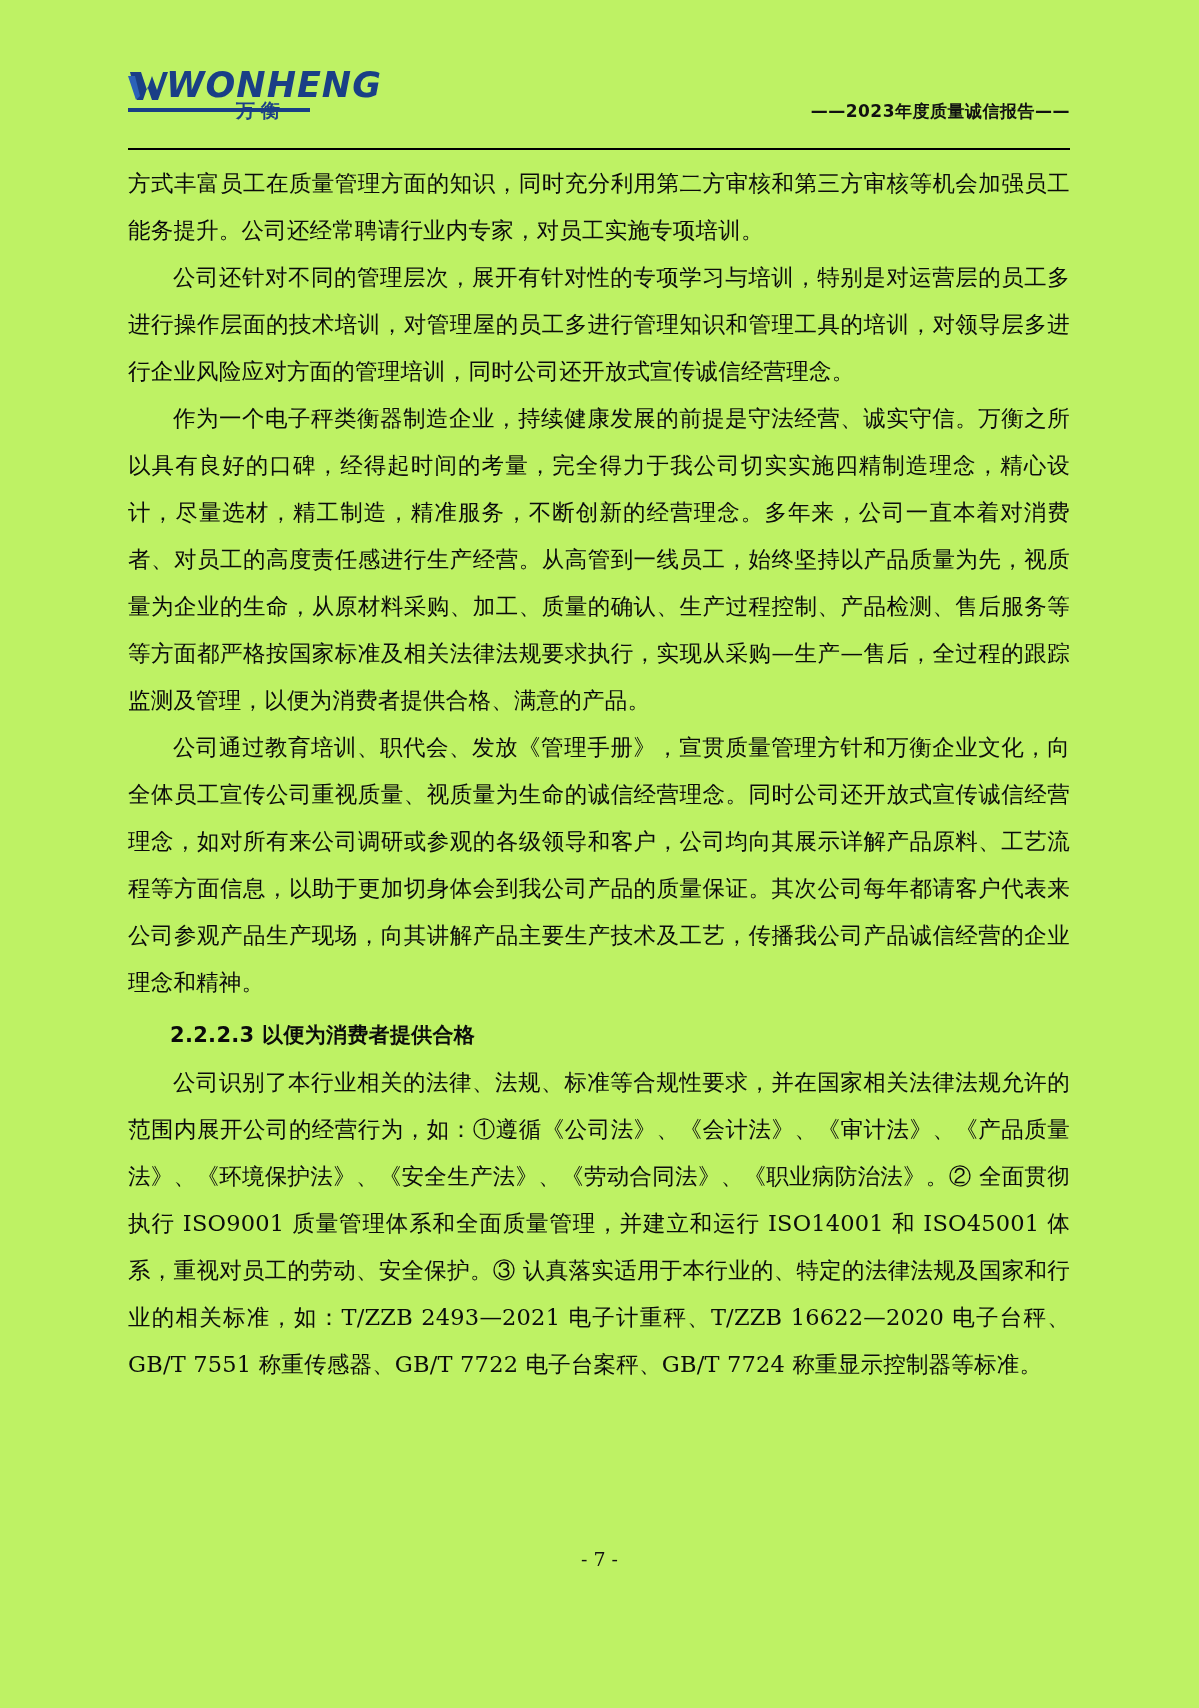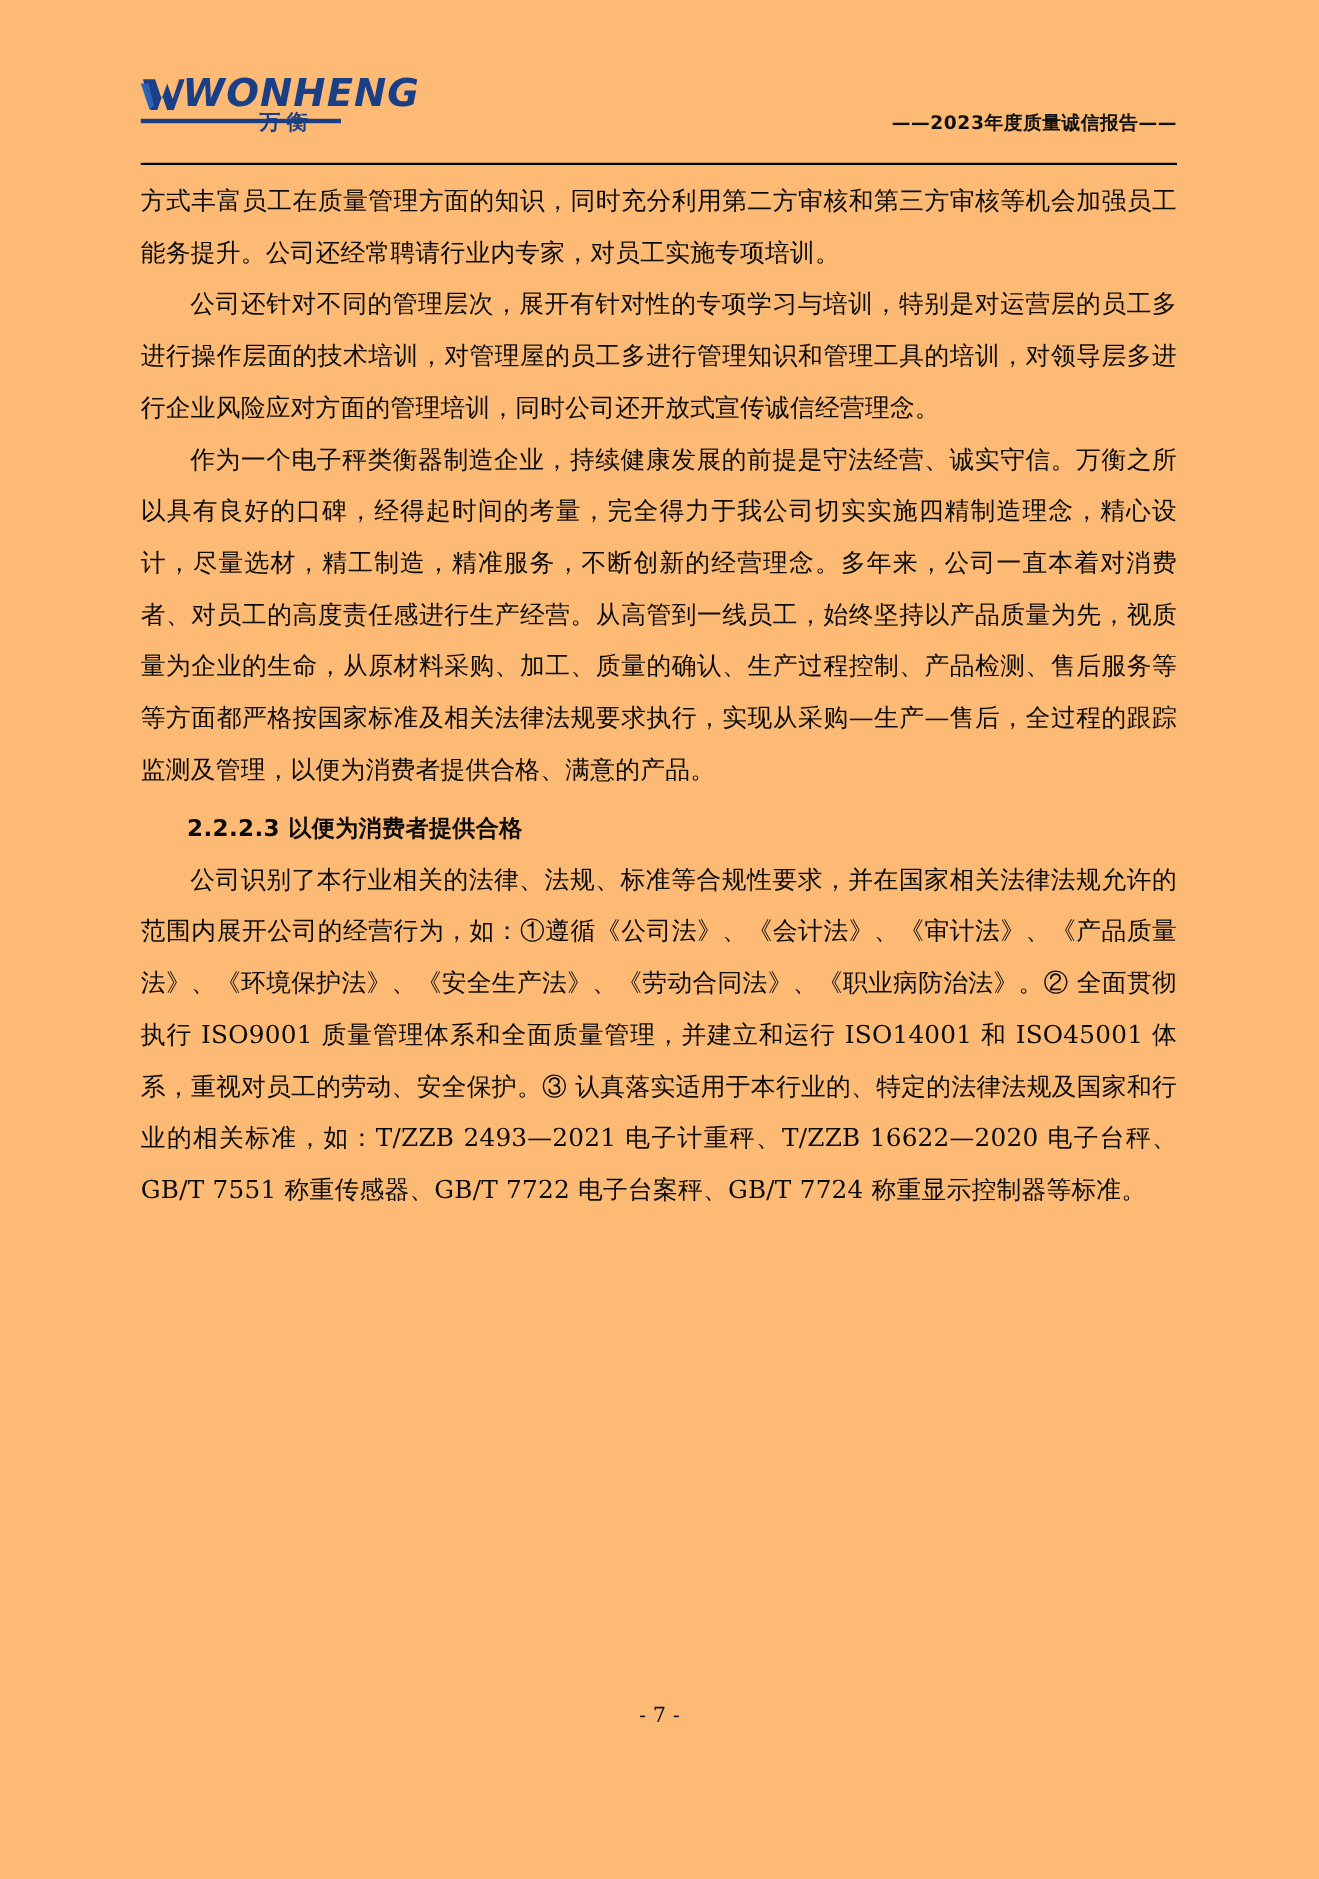--- a/index.html
+++ b/index.html
@@ -4,21 +4,21 @@
 <style>
   html, body {
     margin: 0;
     padding: 0;
     background: #ffffff;
   }
   .page {
     width: 1199px;
     height: 1708px;
     position: relative;
-    background: #fdba74;
+    background: #bef264;
     font-family: "DejaVu Serif", "Liberation Serif", serif;
     box-sizing: border-box;
     overflow: hidden;
   }
 
   
   .header {
     position: absolute;
     top: 58px;
     left: 128px;
@@ -154,20 +154,21 @@
 
     <div class="header-right">——2023年度质量诚信报告——</div>
   </div>
 
   <div class="header-rule"></div>
 
   <div class="content">
     <p class="para">方式丰富员工在质量管理方面的知识，同时充分利用第二方审核和第三方审核等机会加强员工能务提升。公司还经常聘请行业内专家，对员工实施专项培训。</p>
     <p class="para indent">公司还针对不同的管理层次，展开有针对性的专项学习与培训，特别是对运营层的员工多进行操作层面的技术培训，对管理屋的员工多进行管理知识和管理工具的培训，对领导层多进行企业风险应对方面的管理培训，同时公司还开放式宣传诚信经营理念。</p>
     <p class="para indent">作为一个电子秤类衡器制造企业，持续健康发展的前提是守法经营、诚实守信。万衡之所以具有良好的口碑，经得起时间的考量，完全得力于我公司切实实施四精制造理念，精心设计，尽量选材，精工制造，精准服务，不断创新的经营理念。多年来，公司一直本着对消费者、对员工的高度责任感进行生产经营。从高管到一线员工，始终坚持以产品质量为先，视质量为企业的生命，从原材料采购、加工、质量的确认、生产过程控制、产品检测、售后服务等等方面都严格按国家标准及相关法律法规要求执行，实现从采购—生产—售后，全过程的跟踪监测及管理，以便为消费者提供合格、满意的产品。</p>
+    <p class="para indent">公司通过教育培训、职代会、发放《管理手册》，宣贯质量管理方针和万衡企业文化，向全体员工宣传公司重视质量、视质量为生命的诚信经营理念。同时公司还开放式宣传诚信经营理念，如对所有来公司调研或参观的各级领导和客户，公司均向其展示详解产品原料、工艺流程等方面信息，以助于更加切身体会到我公司产品的质量保证。其次公司每年都请客户代表来公司参观产品生产现场，向其讲解产品主要生产技术及工艺，传播我公司产品诚信经营的企业理念和精神。</p>
     <h3 class="heading">2.2.2.3 以便为消费者提供合格</h3>
     <p class="para indent">公司识别了本行业相关的法律、法规、标准等合规性要求，并在国家相关法律法规允许的范围内展开公司的经营行为，如：①遵循《公司法》、《会计法》、《审计法》、《产品质量法》、《环境保护法》、《安全生产法》、《劳动合同法》、《职业病防治法》。② 全面贯彻执行 ISO9001 质量管理体系和全面质量管理，并建立和运行 ISO14001 和 ISO45001 体系，重视对员工的劳动、安全保护。③ 认真落实适用于本行业的、特定的法律法规及国家和行业的相关标准，如：T/ZZB 2493—2021 电子计重秤、T/ZZB 16622—2020 电子台秤、GB/T 7551 称重传感器、GB/T 7722  电子台案秤、GB/T 7724 称重显示控制器等标准。</p>
   </div>
 
   <div class="footer">
     <span>- 7 -</span>
   </div>
 
 </div>
 

